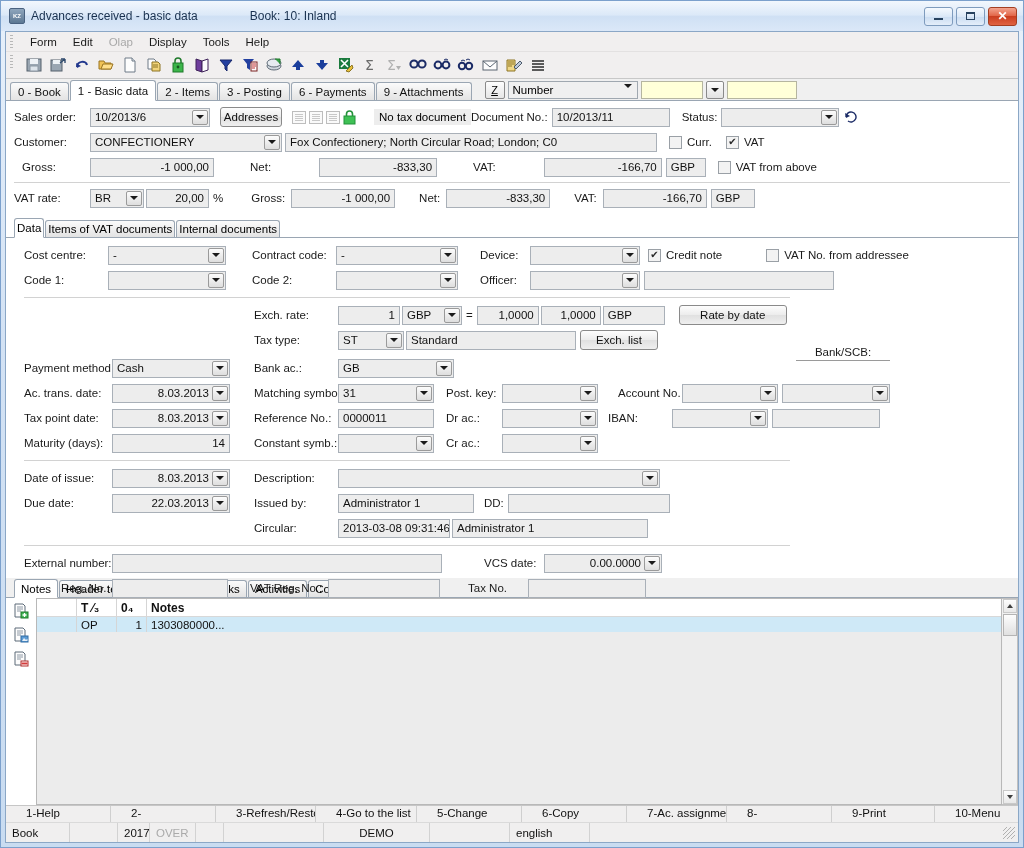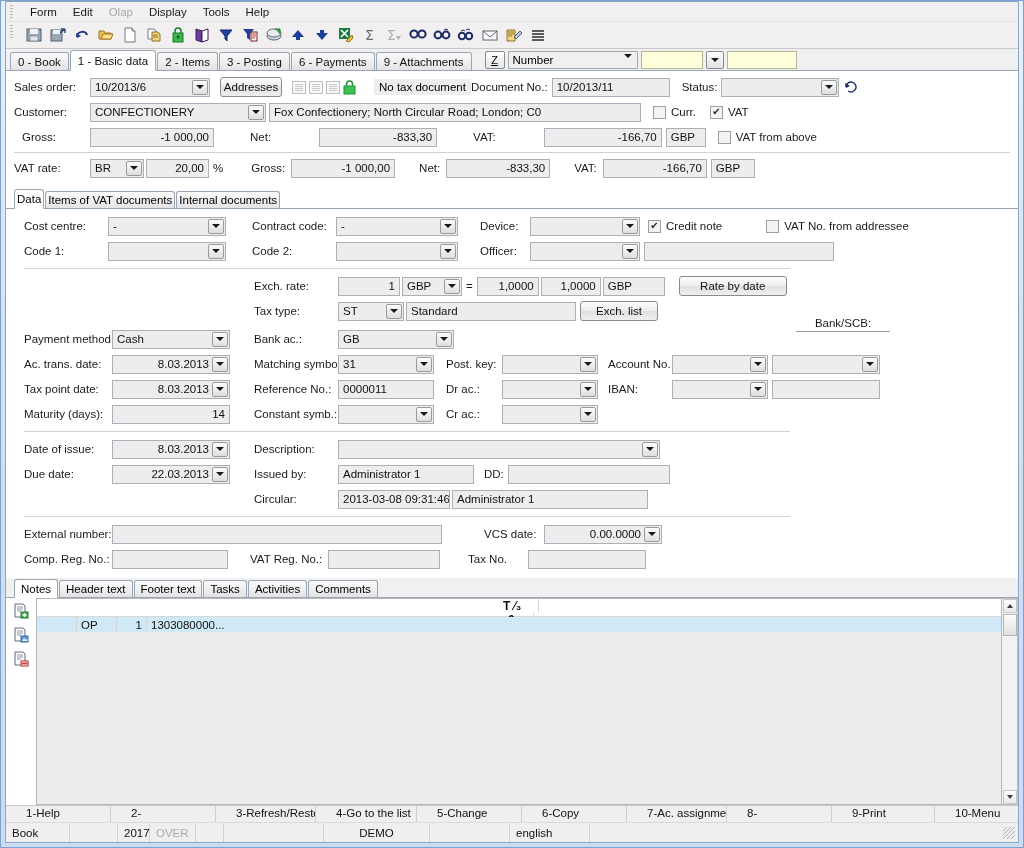--- a/index.html
+++ b/index.html
@@ -207,21 +207,21 @@
     border:1px solid #9aa6b3; border-bottom:none; border-radius:3px 3px 0 0;
     background:linear-gradient(180deg,#fbfbfb,#e3e3e3); margin-right:1px; font-size:11.5px;
   }
   .ntab.active { height:19px; background:#fff; border-bottom:1px solid #fff; margin-bottom:-1px; z-index:2;}
   .notes-body { display:flex; background:#fff; height: 207px; }
   .notes-side { width: 30px; flex:0 0 30px; padding-top:5px; display:flex; flex-direction:column; align-items:center; gap:6px; background:#fff;}
   .grid {
     flex:1 1 auto; border:1px solid #b8b8b8; background:#ececec; position:relative;
     display:flex; flex-direction:column; min-width:0;
   }
-  .grid-hdr { height: 18px; background:#fff; display:flex; align-items:center; font-weight:bold; font-size:12px; color:#111; border-bottom:1px solid #d8d8d8;flex-direction:column;}
+  .grid-hdr { height: 18px; background:#fff; display:flex; align-items:center; font-weight:bold; font-size:12px; color:#111; border-bottom:1px solid #d8d8d8;}
   .grid-row { height: 15px; background:#cfe9f7; display:flex; align-items:center; font-size:11.5px; color:#111;}
   .gcell { padding: 0 4px; border-right: 1px solid #d5d5d5; height:100%; display:flex; align-items:center; }
   .grid-blank { flex:1 1 auto; background:#ececec; }
   .vscroll {
     width: 16px; flex:0 0 16px; background:#f0f0f0; border:1px solid #c0c0c0; border-left:none;
     display:flex; flex-direction:column; align-items:center;
   }
   .vs-btn { width:14px; height:14px; display:flex; align-items:center; justify-content:center; background:linear-gradient(180deg,#fdfdfd,#e8e8e8); border:1px solid #c9c9c9;}
   .vs-thumb { width:14px; height:22px; background:linear-gradient(180deg,#fdfdfd,#e0e0e0); border:1px solid #b4b4b4; margin-top:1px;}
   .vs-track { flex:1 1 auto; width:14px; background:#f2f2f2; }
@@ -241,20 +241,36 @@
   .grip { margin-left:auto; margin-right:3px; width:12px; height:12px;
     background:
       linear-gradient(135deg,transparent 45%,#b0b0b0 45%,#b0b0b0 55%,transparent 55%) 0 0/4px 4px repeat; }
   .underline-lbl { border-bottom: 1px solid #9a9a9a; }
 </style>
 </head>
 <body>
 
 <div class="win">
 
+  <div class="titlebar">
+    <div class="tb-icon">KZ</div>
+    <div class="tb-title">Advances received - basic data</div>
+    <div class="tb-book">Book: 10: Inland</div>
+    <div class="tb-btns">
+      <div class="tb-btn">
+          <span class="glyph-min"></span>
+        </div>
+      <div class="tb-btn">
+          <span class="glyph-max"></span>
+        </div>
+      <div class="tb-btn close">
+          <span class="glyph-x">✕</span>
+        </div>
+    </div>
+  </div>
 
   <div class="client">
 
     <div class="menubar">
       <span class="gripper"></span>
       <span class="menuitem">Form</span>
       <span class="menuitem">Edit</span>
       <span class="menuitem disabled">Olap</span>
       <span class="menuitem">Display</span>
       <span class="menuitem">Tools</span>
@@ -486,21 +502,21 @@
           <span style="margin-left:5px">
             <svg width="13" height="13">
                 <path d="M2 7 a5 5 0 1 1 2 4" stroke="#1b2b66" fill="none" stroke-width="1.4"></path>
                 <path d="M1 3 L2 8 L6 6 Z" fill="#1b2b66"></path>
               </svg>
           </span>
         </div>
 
         <div class="row">
           <span class="lbl" style="width:76px">Customer:</span>
-          <div class="combo" style="width:176px">
+          <div class="combo" style="width:192px">
             <span>CONFECTIONERY</span>
             <span class="cbtn">
                 <span class="arrow-dn"></span>
               </span>
           </div>
           <div class="fld" style="width:372px;margin-left:3px">
               <span>Fox Confectionery; North Circular Road; London; C0</span>
             </div>
           <span class="chk" style="margin-left:12px"></span>
           <span class="lbl" style="margin-left:5px">Curr.</span>
@@ -703,21 +719,21 @@
                 <span class="arrow-dn"></span>
               </span>
           </div>
           <span class="lbl" style="margin-left:12px;width:56px">Post. key:</span>
           <div class="combo" style="width:96px">
             <span></span>
             <span class="cbtn">
                 <span class="arrow-dn"></span>
               </span>
           </div>
-          <span class="lbl" style="margin-left:10px;width:64px">Account No.</span>
+          <span class="lbl" style="margin-left:20px;width:64px">Account No.</span>
           <div class="combo" style="width:96px">
             <span></span>
             <span class="cbtn">
                 <span class="arrow-dn"></span>
               </span>
           </div>
           <div class="combo" style="width:108px;margin-left:4px">
             <span></span>
             <span class="cbtn">
                 <span class="arrow-dn"></span>

